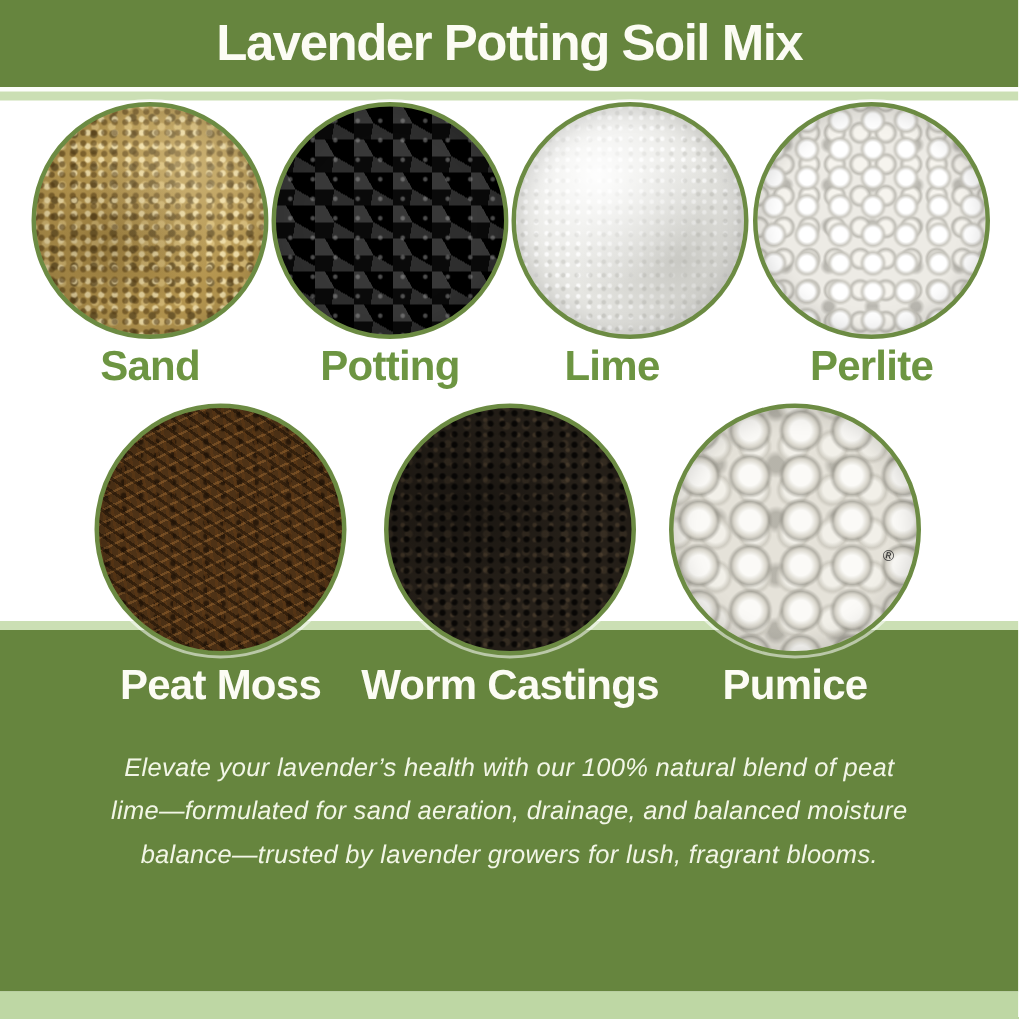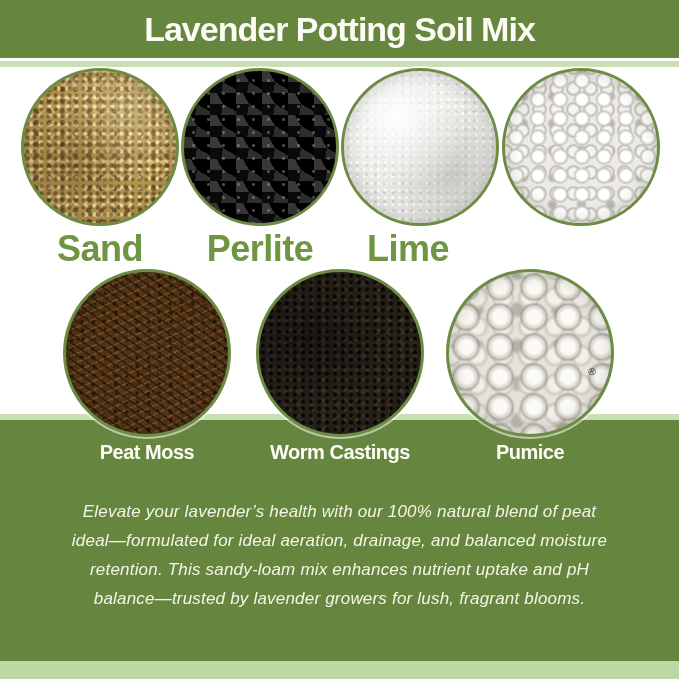--- a/index.html
+++ b/index.html
@@ -94,23 +94,23 @@
       radial-gradient(circle, rgba(118,116,106,0.42) 18%, transparent 34%);
     background-size:34px 30px,26px 29px,41px 37px;
     background-position:0 0,15px 11px,7px 19px;}
   .reg-mark{
     position:absolute;right:14px;top:58%;font-size:10px;color:#3a3a3a;
     transform:rotate(12deg);font-family:"DejaVu Sans",sans-serif;
   }
 
   
   .lbl{position:absolute;z-index:3;text-align:center;font-weight:bold;white-space:nowrap;}
-  .lbl-r1{top:228px;width:180px;font-size:36px;color:#6D9542;letter-spacing:-0.5px;}
+  .lbl-r1{top:228px;width:180px;font-size:28px;color:#6D9542;letter-spacing:-0.5px;}
   .lbl-sand{left:10px;} .lbl-charcoal{left:170px;} .lbl-lime{left:318px;} .lbl-perlite{left:491px;}
-  .lbl-r2{top:441px;width:230px;font-size:20px;color:#FCFCF4;letter-spacing:-0.5px;}
+  .lbl-r2{top:441px;width:230px;font-size:28px;color:#FCFCF4;letter-spacing:-0.5px;}
   .lbl-peat{left:32px;} .lbl-worm{left:225px;} .lbl-pumice{left:415px;}
 
   
   .desc{
     position:absolute;left:0;top:497px;width:679px;z-index:3;
     text-align:center;color:#F2F6E6;font-size:17px;line-height:29px;letter-spacing:0.2px;font-style:italic;
   }
   .desc .line{white-space:nowrap;}
 </style>
 </head>
@@ -127,33 +127,33 @@
   <div class="bottom-pale-top"></div>
   <div class="bottom-green"></div>
   <div class="bottom-pale-strip"></div>
 
   <figure class="circle r1 c-sand"></figure>
   <figure class="circle r1 c-charcoal"></figure>
   <figure class="circle r1 c-lime"></figure>
   <figure class="circle r1 c-perlite"></figure>
 
   <div class="lbl lbl-r1 lbl-sand">Sand</div>
-  <div class="lbl lbl-r1 lbl-charcoal">Perlite</div>
+  <div class="lbl lbl-r1 lbl-charcoal">Potting</div>
   <div class="lbl lbl-r1 lbl-lime">Lime</div>
+  <div class="lbl lbl-r1 lbl-perlite">Perlite</div>
 
   <figure class="circle r2 c-peat"></figure>
   <figure class="circle r2 c-worm"></figure>
   <figure class="circle r2 c-pumice">
     <span class="reg-mark">®</span>
   </figure>
 
   <div class="lbl lbl-r2 lbl-peat">Peat Moss</div>
   <div class="lbl lbl-r2 lbl-worm">Worm Castings</div>
   <div class="lbl lbl-r2 lbl-pumice">Pumice</div>
 
   <div class="desc">
     <div class="line">Elevate your lavender’s health with our 100% natural blend of peat</div>
-    <div class="line">ideal—formulated for ideal aeration, drainage, and balanced moisture</div>
-    <div class="line">retention. This sandy-loam mix enhances nutrient uptake and pH</div>
+    <div class="line">lime—formulated for sand aeration, drainage, and balanced moisture</div>
     <div class="line">balance—trusted by lavender growers for lush, fragrant blooms.</div>
   </div>
 
 </div>
 
 </body></html>

